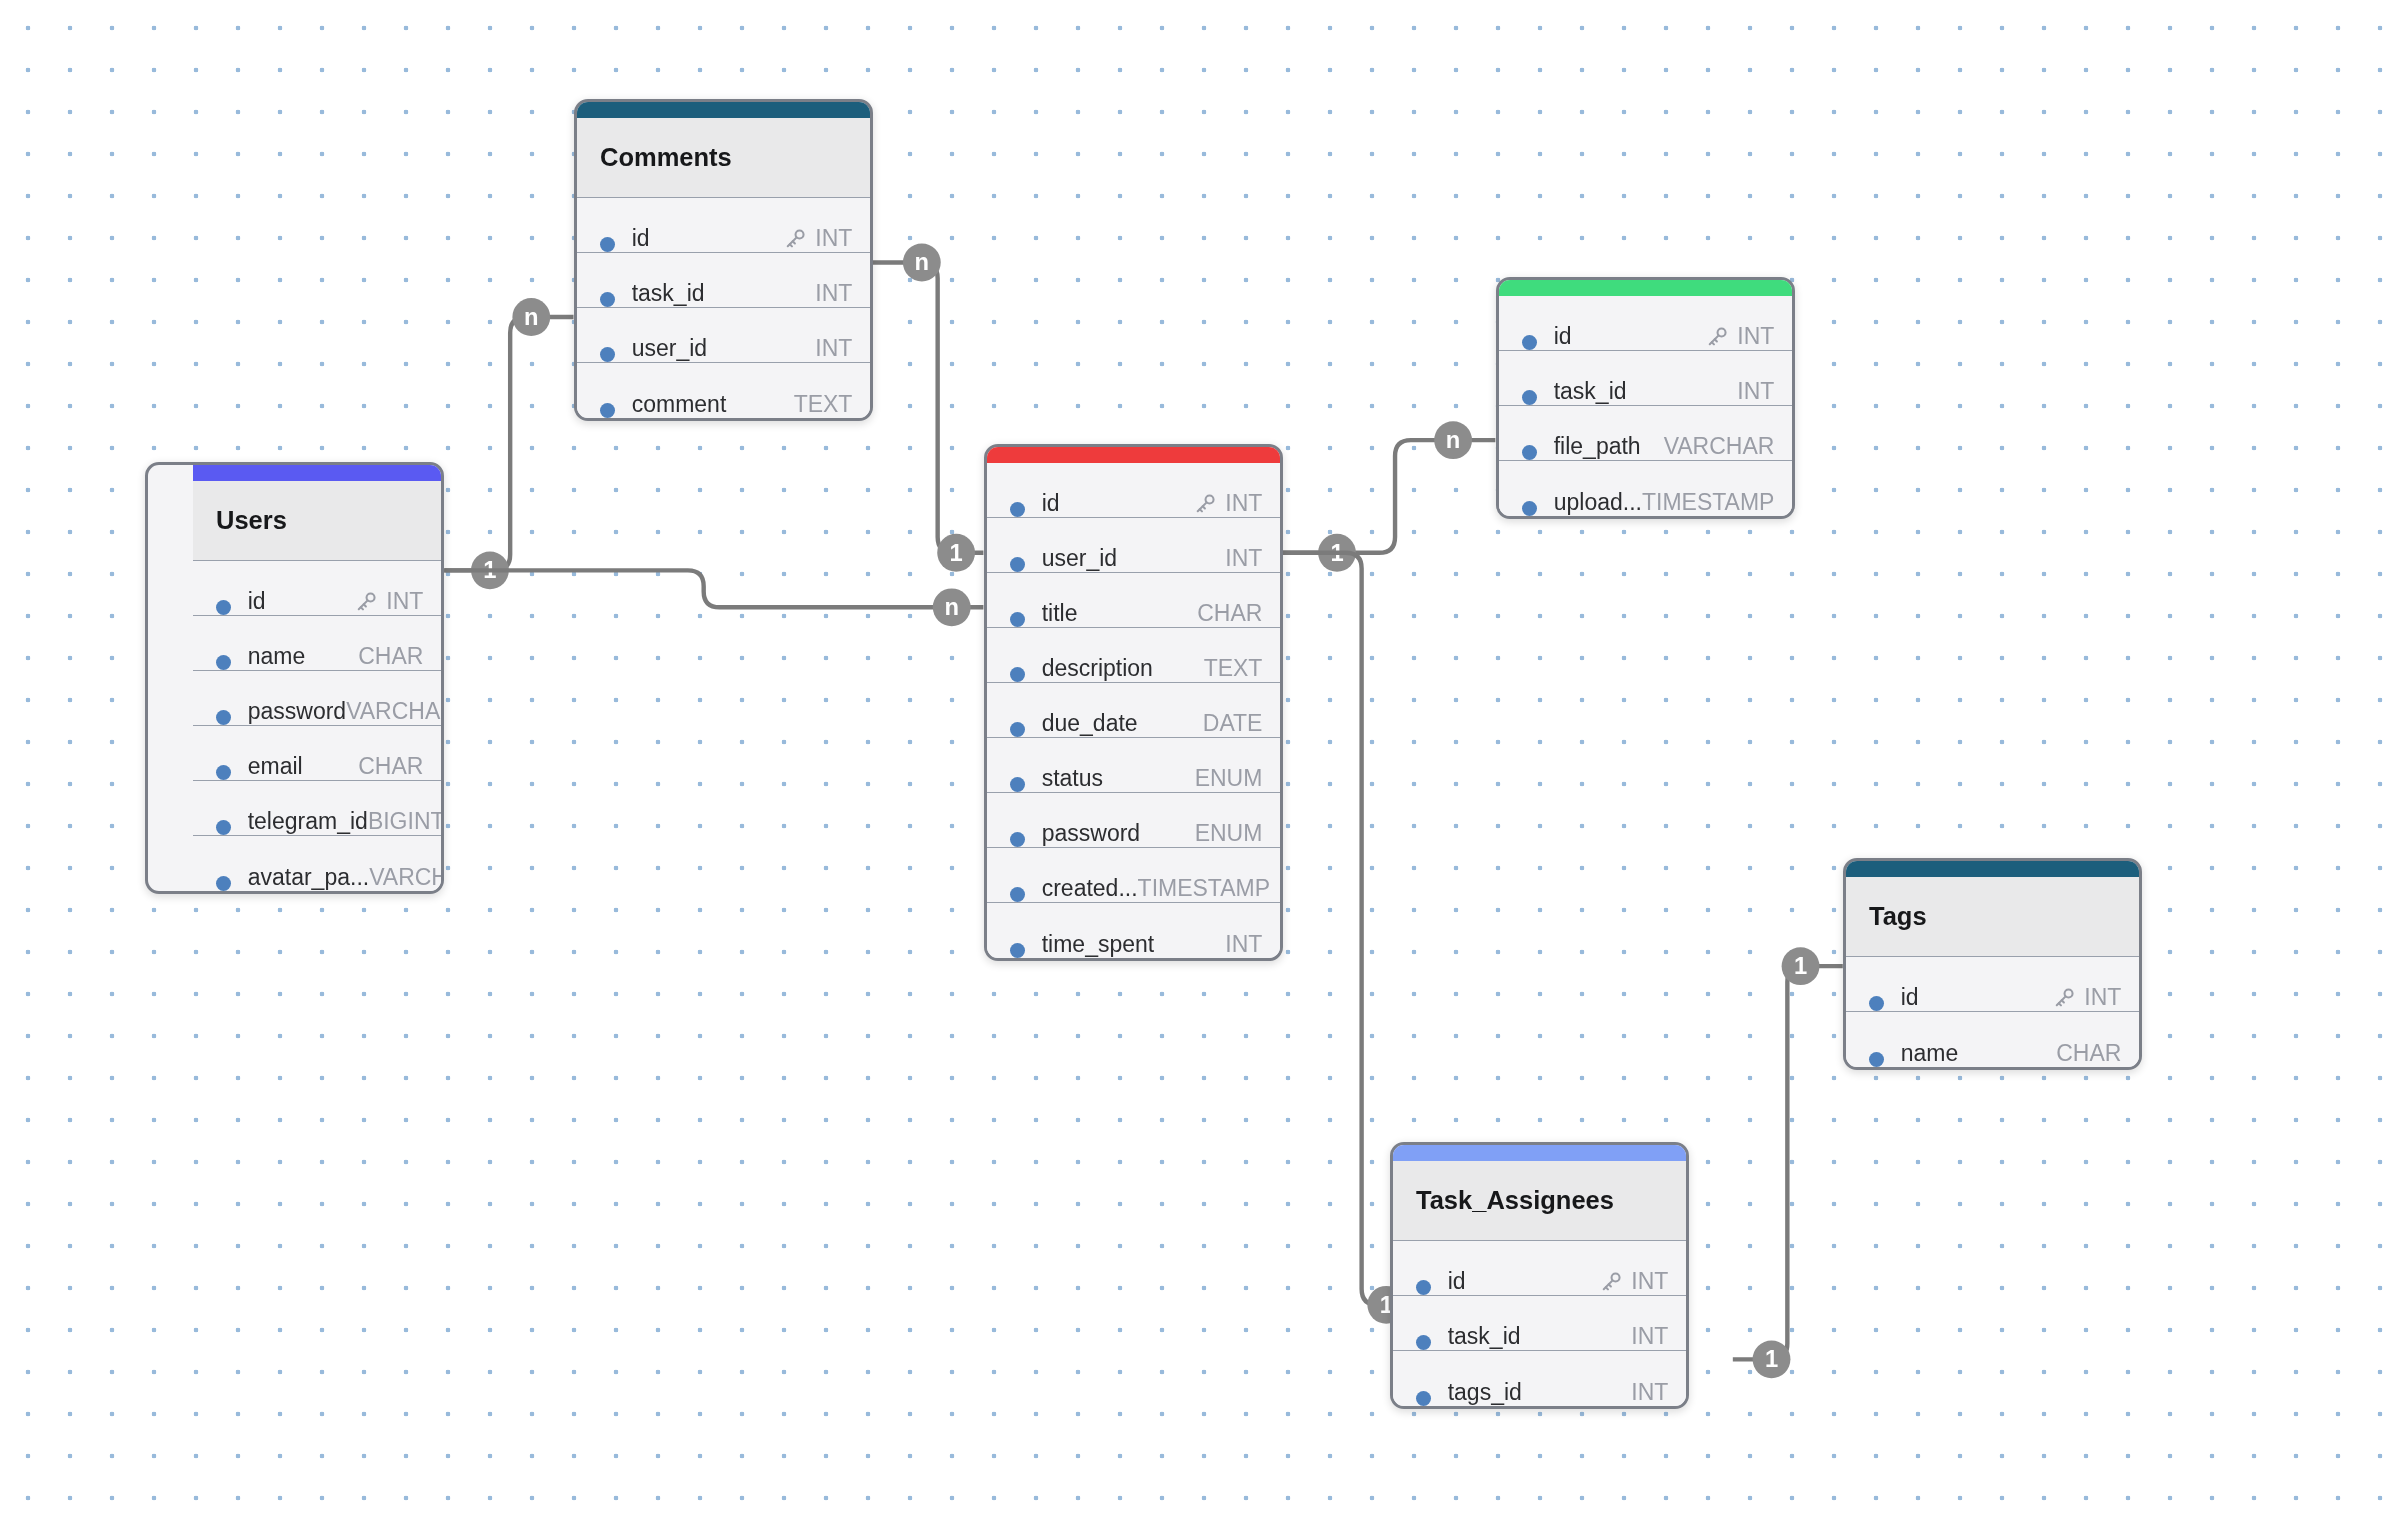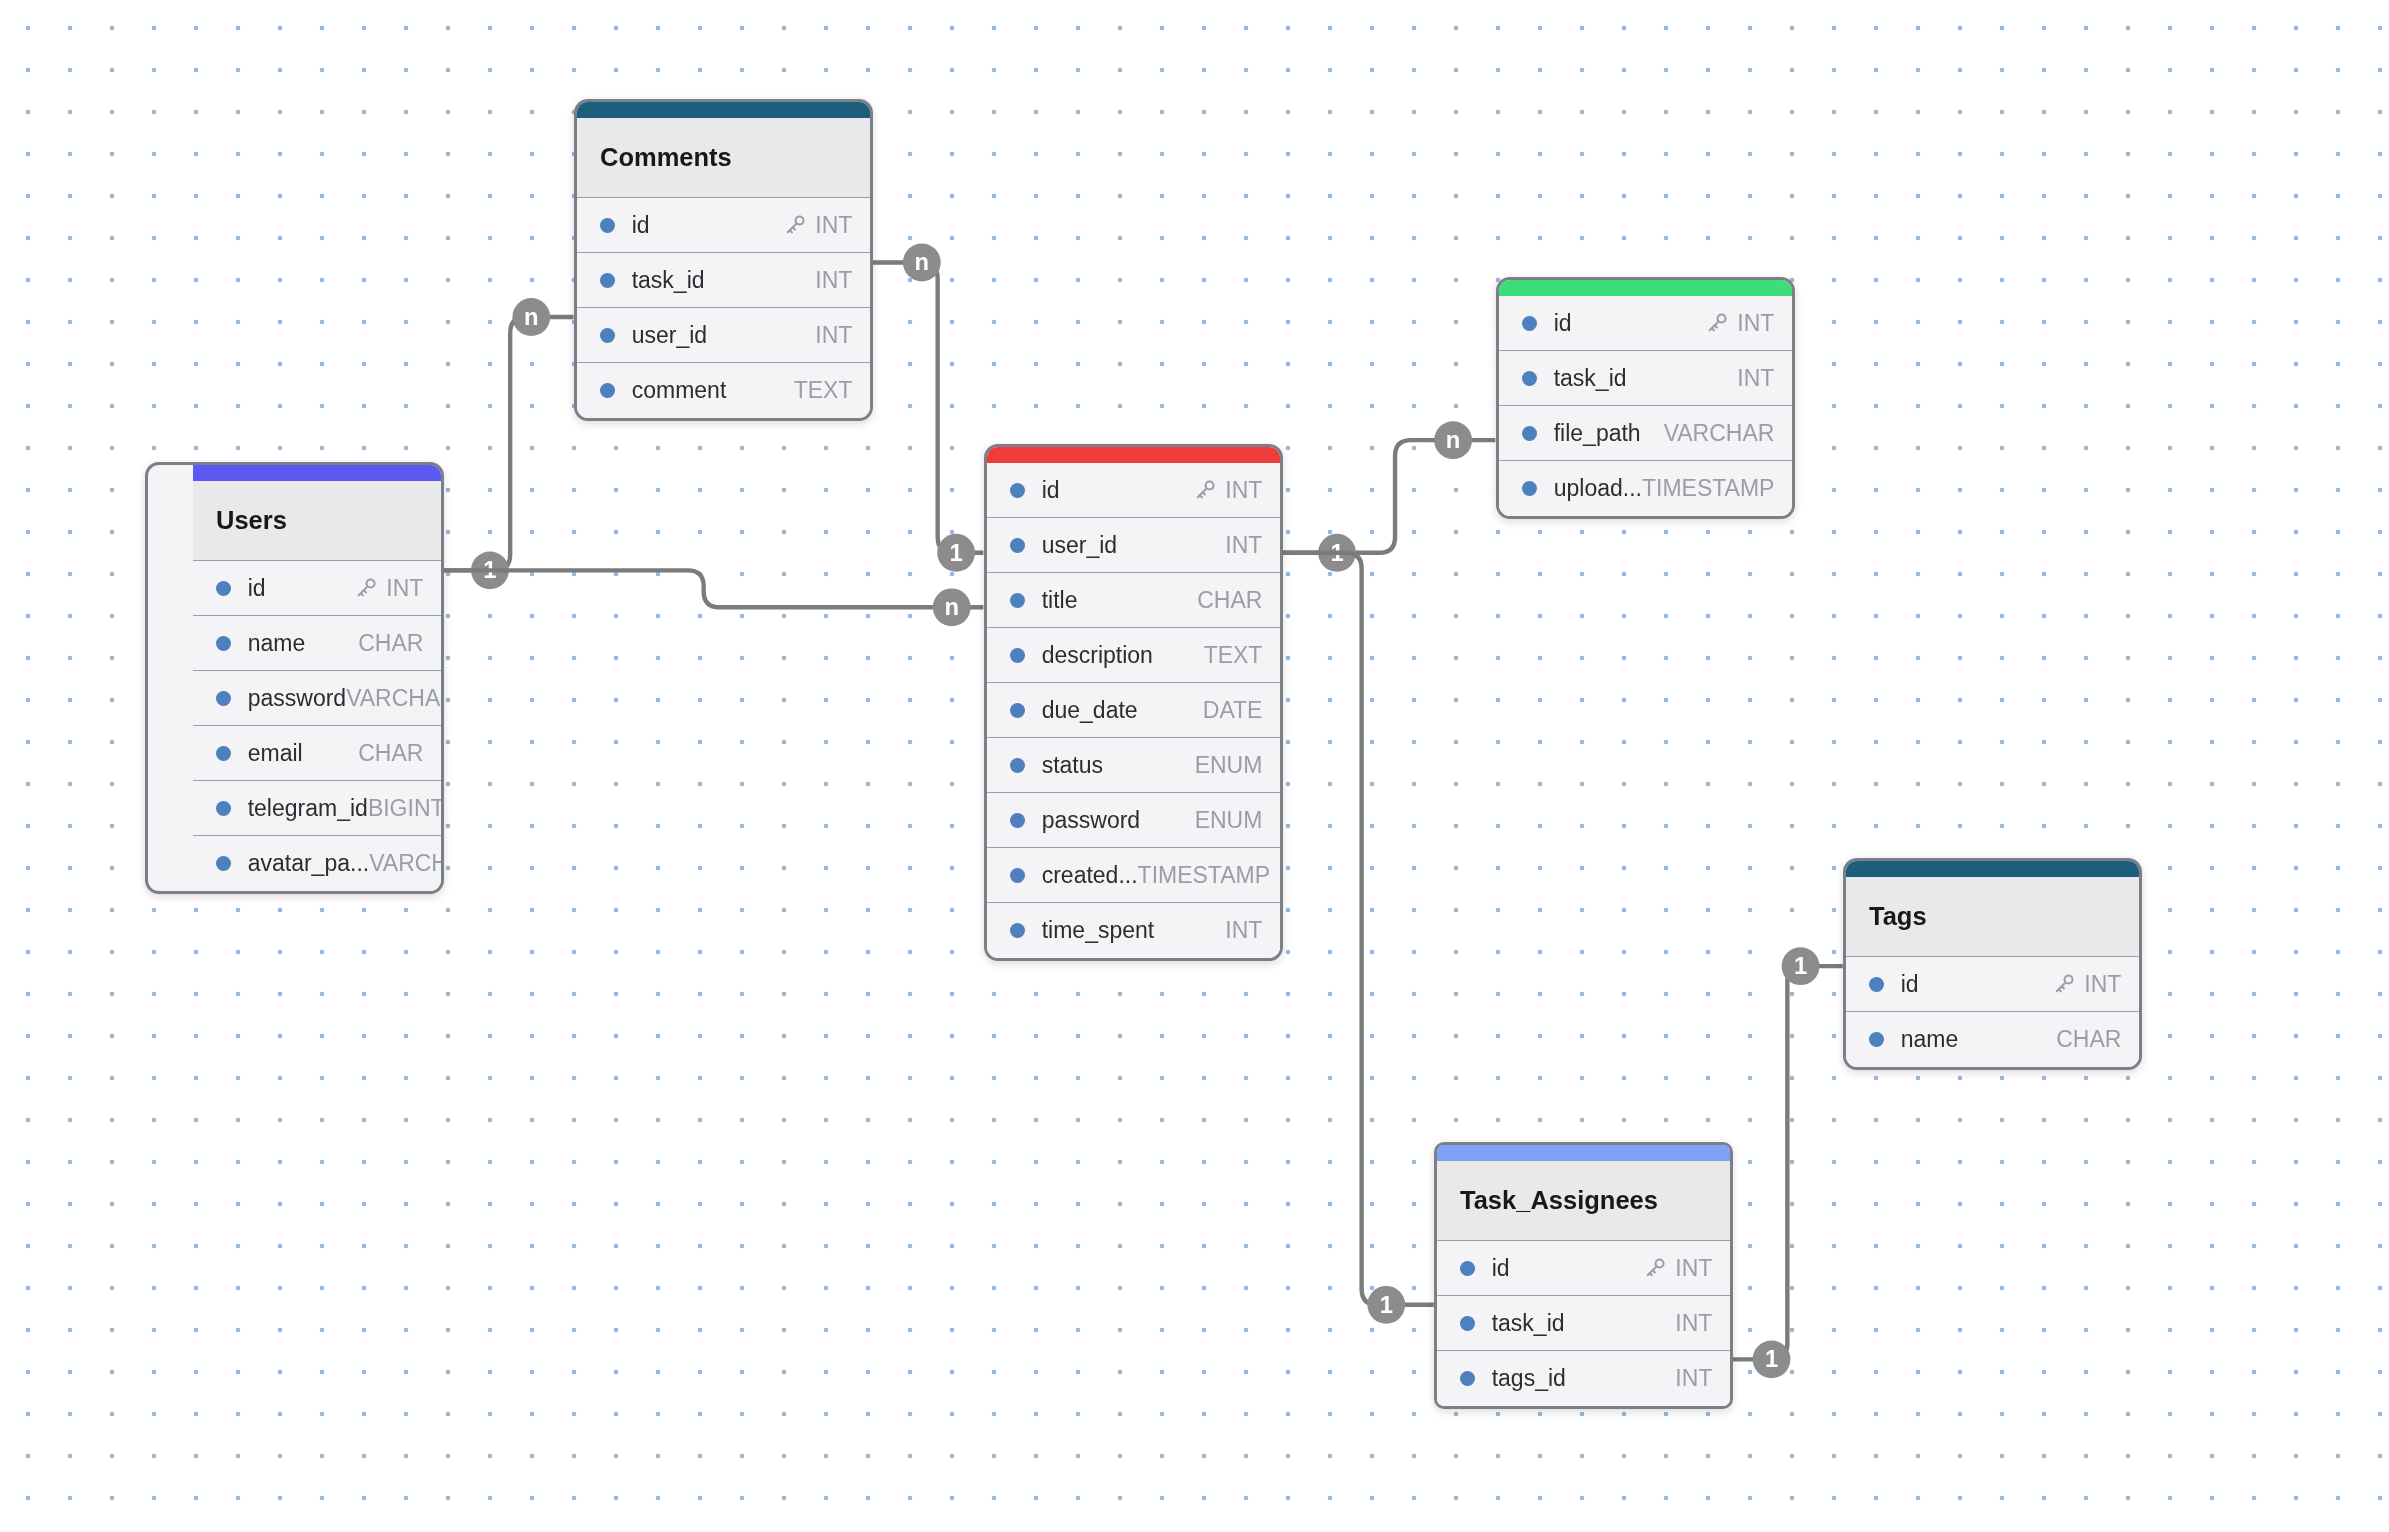--- a/index.html
+++ b/index.html
@@ -27,21 +27,21 @@
     box-shadow:0 2.6px 8.8px rgba(0,0,0,.14); z-index:2;
   }
   .accent { height:16px; }
   .title-row {
     height:80px; box-sizing:border-box; display:flex; align-items:center;
     padding:0 23px; background:var(--title-bg,#e9e9ea);
     border-bottom:1.8px solid var(--separator,#99a0ac);
   }
   .title-row span { font-weight:bold; font-size:25.5px; color:var(--title-color,#17181a); }
   .frow {
-    height:55px; box-sizing:border-box; display:flex; align-items:center;
+    height:55px; box-sizing:border-box; display:flex; align-items:flex-end;
     padding:0 17.6px 0 23px; background:var(--row-bg,#f4f4f6);
     border-bottom:1.8px solid var(--separator,#99a0ac); font-size:23px;
   }
   .frow:last-child { border-bottom:none; }
   .dot { width:15px; height:15px; border-radius:50%; background:var(--field-dot,#4d80bd);
          margin-right:16.7px; flex:none; }
   .fname { color:var(--field-name,#2c2d30); white-space:nowrap; }
   .ftype { margin-left:auto; color:var(--field-type,#9a9da6); display:flex;
            align-items:center; gap:7px; white-space:nowrap; }
   .key-ic { flex:none; display:block; }
@@ -332,21 +332,21 @@
         </span>
       </div>
       <div class="frow">
         <span class="dot"></span>
         <span class="fname">name</span>
         <span class="ftype">
           <span>CHAR</span>
         </span>
       </div>
     </div>
-    <div class="table" style="left: 1434px; top: 1142px; border-radius: 10px;">
+    <div class="table" style="left: 1390px; top: 1142px;">
       <div class="accent" style="background: rgb(128, 160, 246);"></div>
       <div class="title-row">
         <span>Task_Assignees</span>
       </div>
       <div class="frow">
         <span class="dot"></span>
         <span class="fname">id</span>
         <span class="ftype">
           <svg viewBox="0 0 24 24" width="26" height="26" class="key-ic" fill="none" stroke="#9a9da6" stroke-width="1.9" stroke-linecap="round" stroke-linejoin="round">
             <circle cx="16.2" cy="7.8" r="3.7"></circle>

